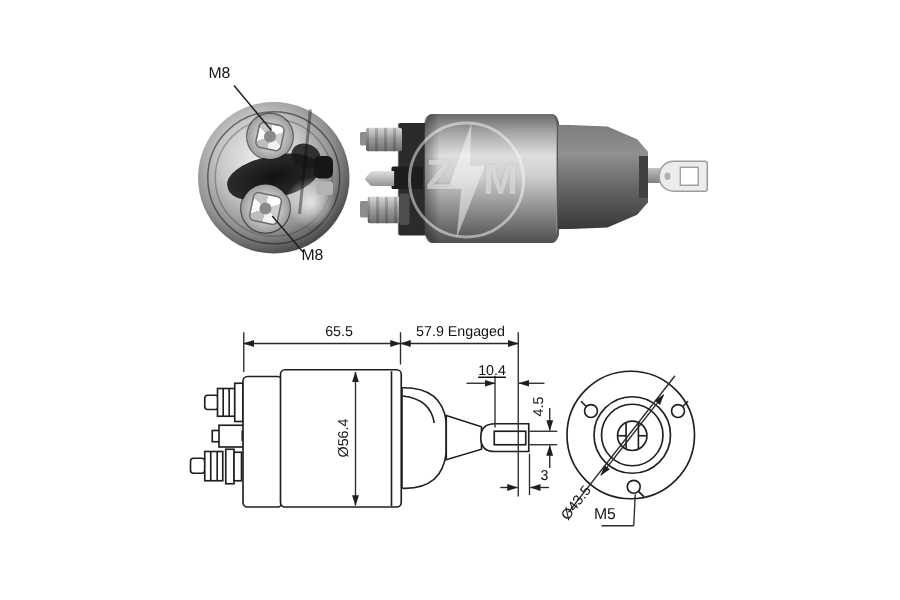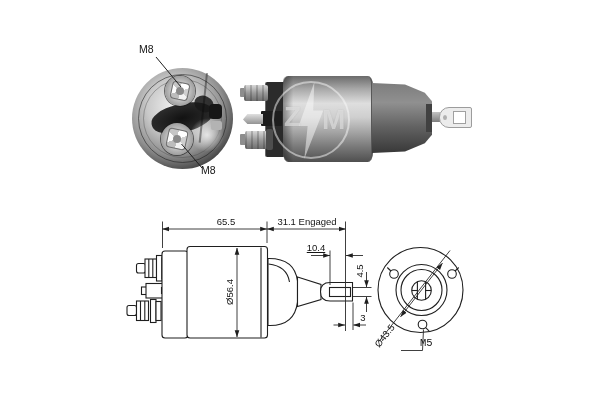--- a/index.html
+++ b/index.html
@@ -191,20 +191,20 @@
 
     <g stroke="#1f1f1f" stroke-width="1" fill="none">
       <line x1="156" y1="57" x2="181" y2="87"></line>
       <line x1="181.5" y1="144" x2="202" y2="168"></line>
     </g>
   </svg>
 
   <div class="lbl big" style="left:139px;top:44px;">M8</div>
   <div class="lbl big" style="left:201px;top:165px;">M8</div>
   <div class="lbl ctr" style="left:226px;top:217px;">65.5</div>
-  <div class="lbl ctr" style="left:307px;top:217px;">31.1 Engaged</div>
-  <div class="lbl ctr" style="left:316px;top:243px;text-decoration:underline;">10.4</div>
+  <div class="lbl ctr" style="left:307px;top:217px;">57.9 Engaged</div>
+  <div class="lbl ctr" style="left:328px;top:243px;text-decoration:underline;">10.4</div>
   <div class="lbl rot90" style="left:360px;top:271px;">4.5</div>
   <div class="lbl ctr" style="left:363px;top:313px;">3</div>
   <div class="lbl rot90" style="left:230px;top:292px;">Ø56.4</div>
   <div class="lbl rot52" style="left:385px;top:336px;">Ø43.5</div>
-  <div class="lbl big" style="left:420px;top:338px;font-family:Liberation Mono, monospace;">M5</div>
+  <div class="lbl big" style="left:396px;top:338px;">M5</div>
 </div>
 
 </body></html>

